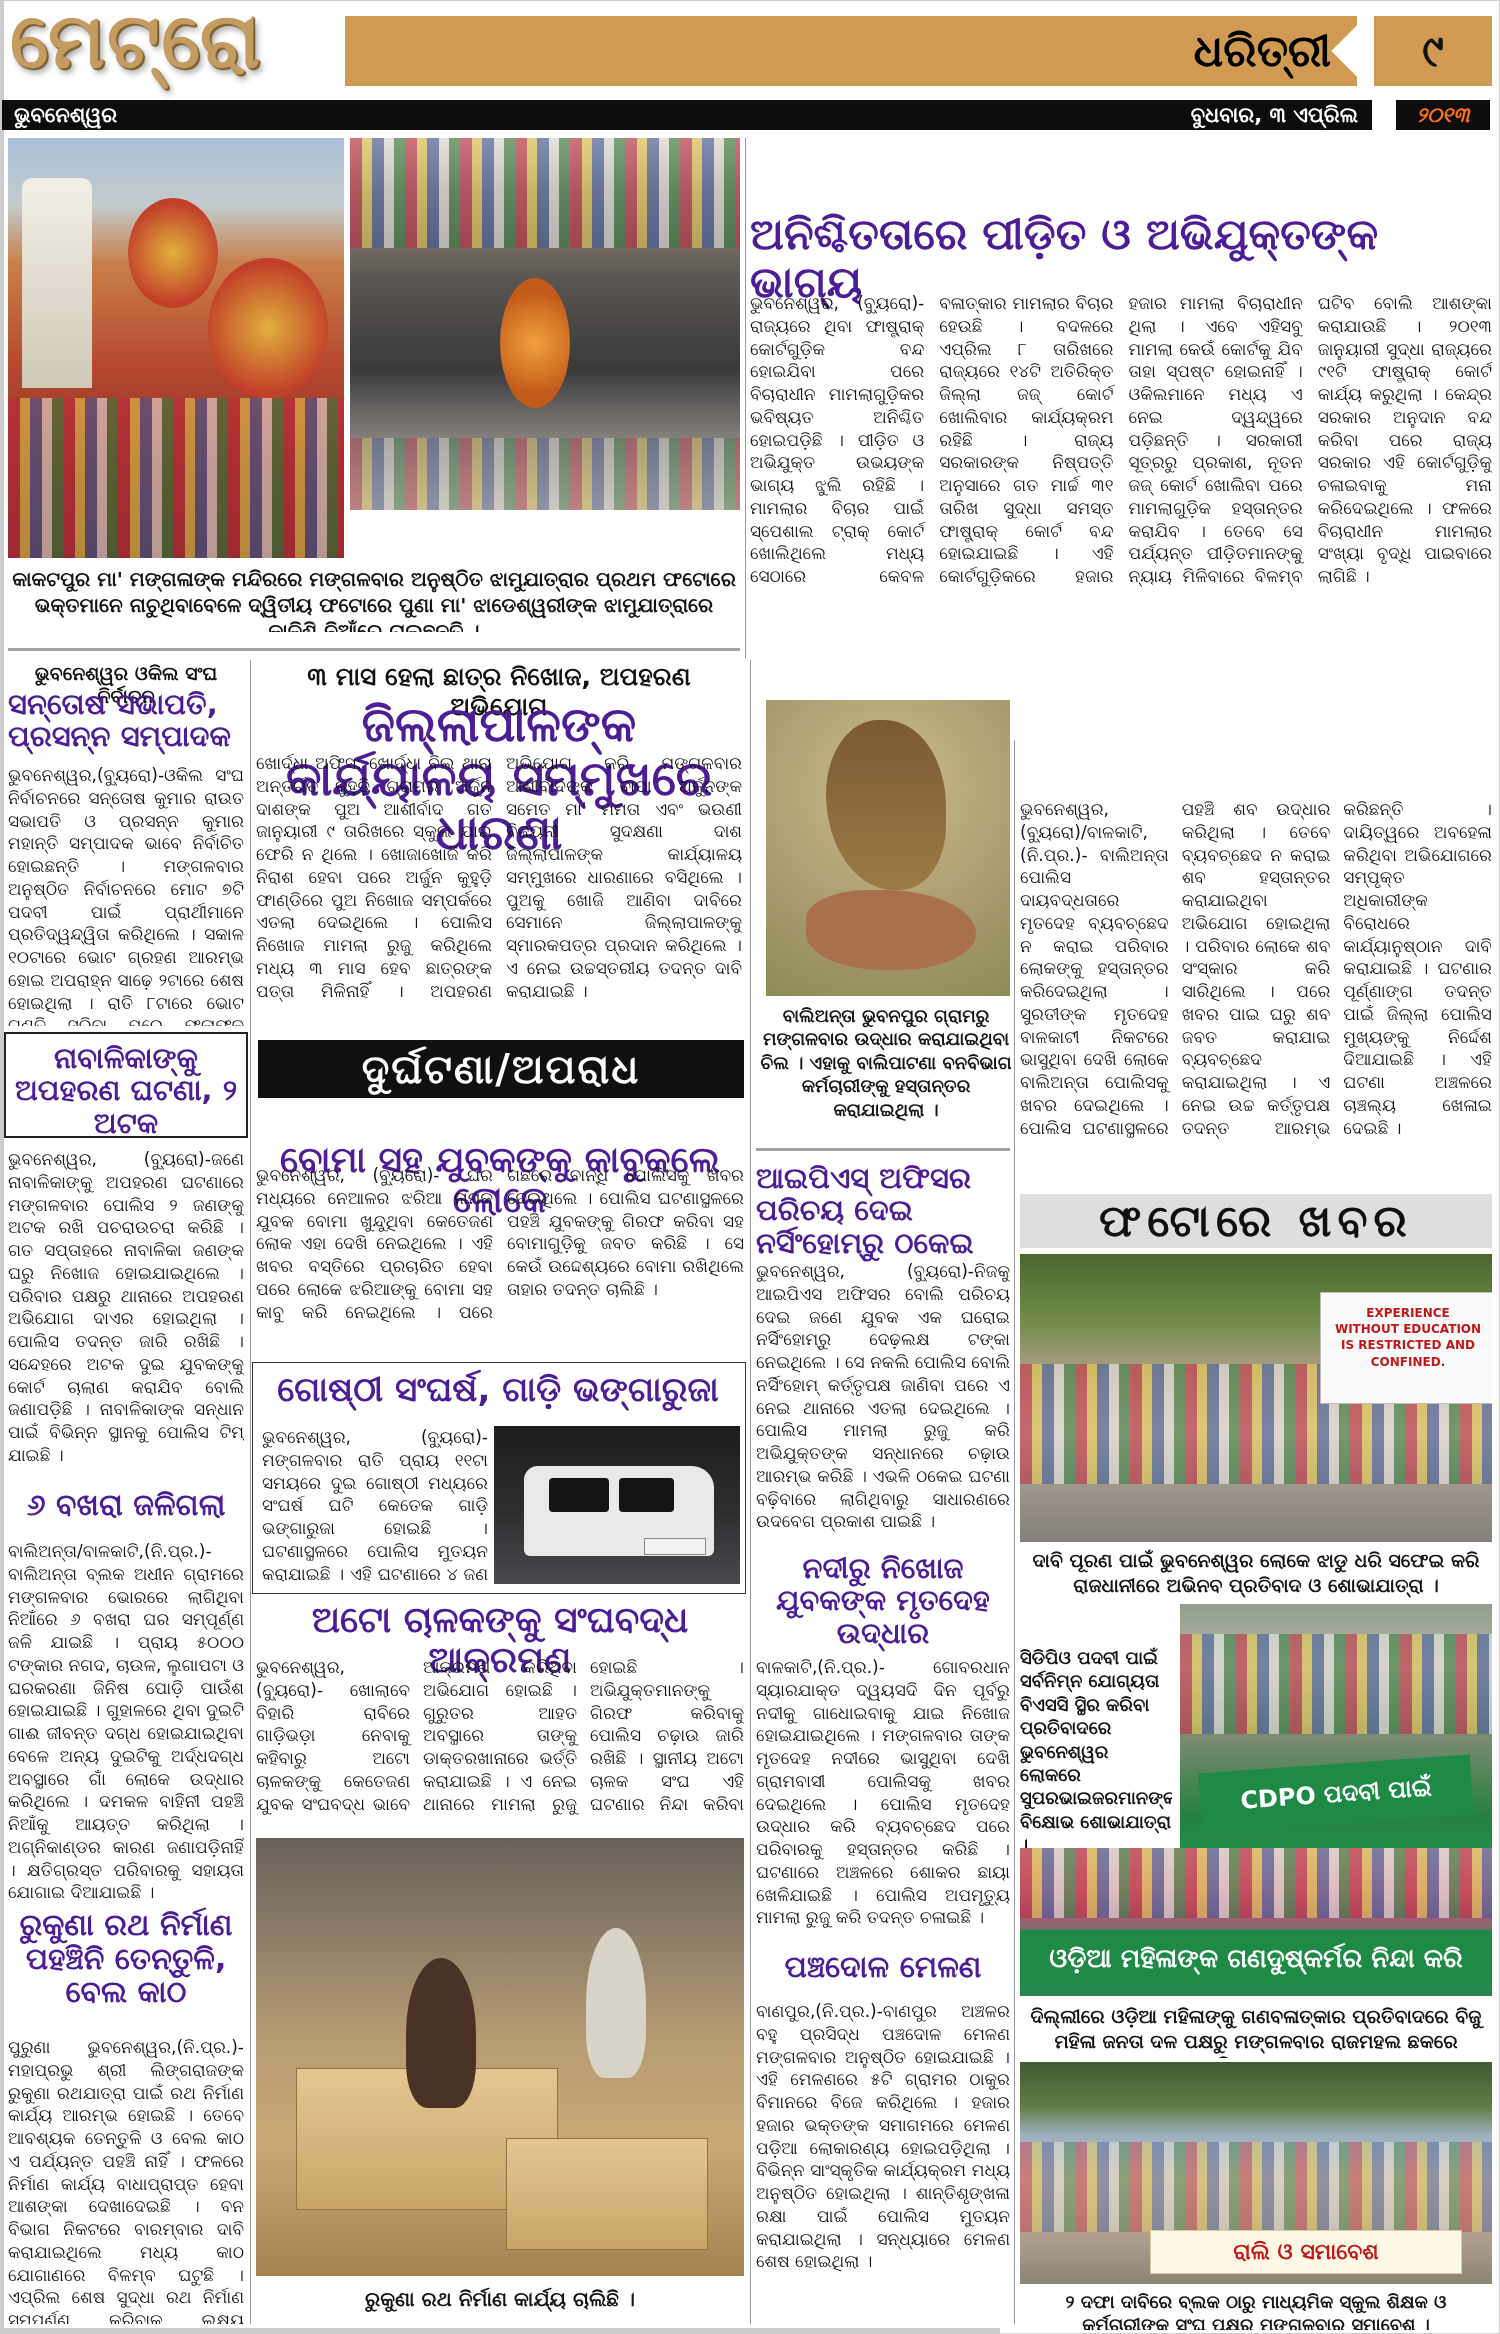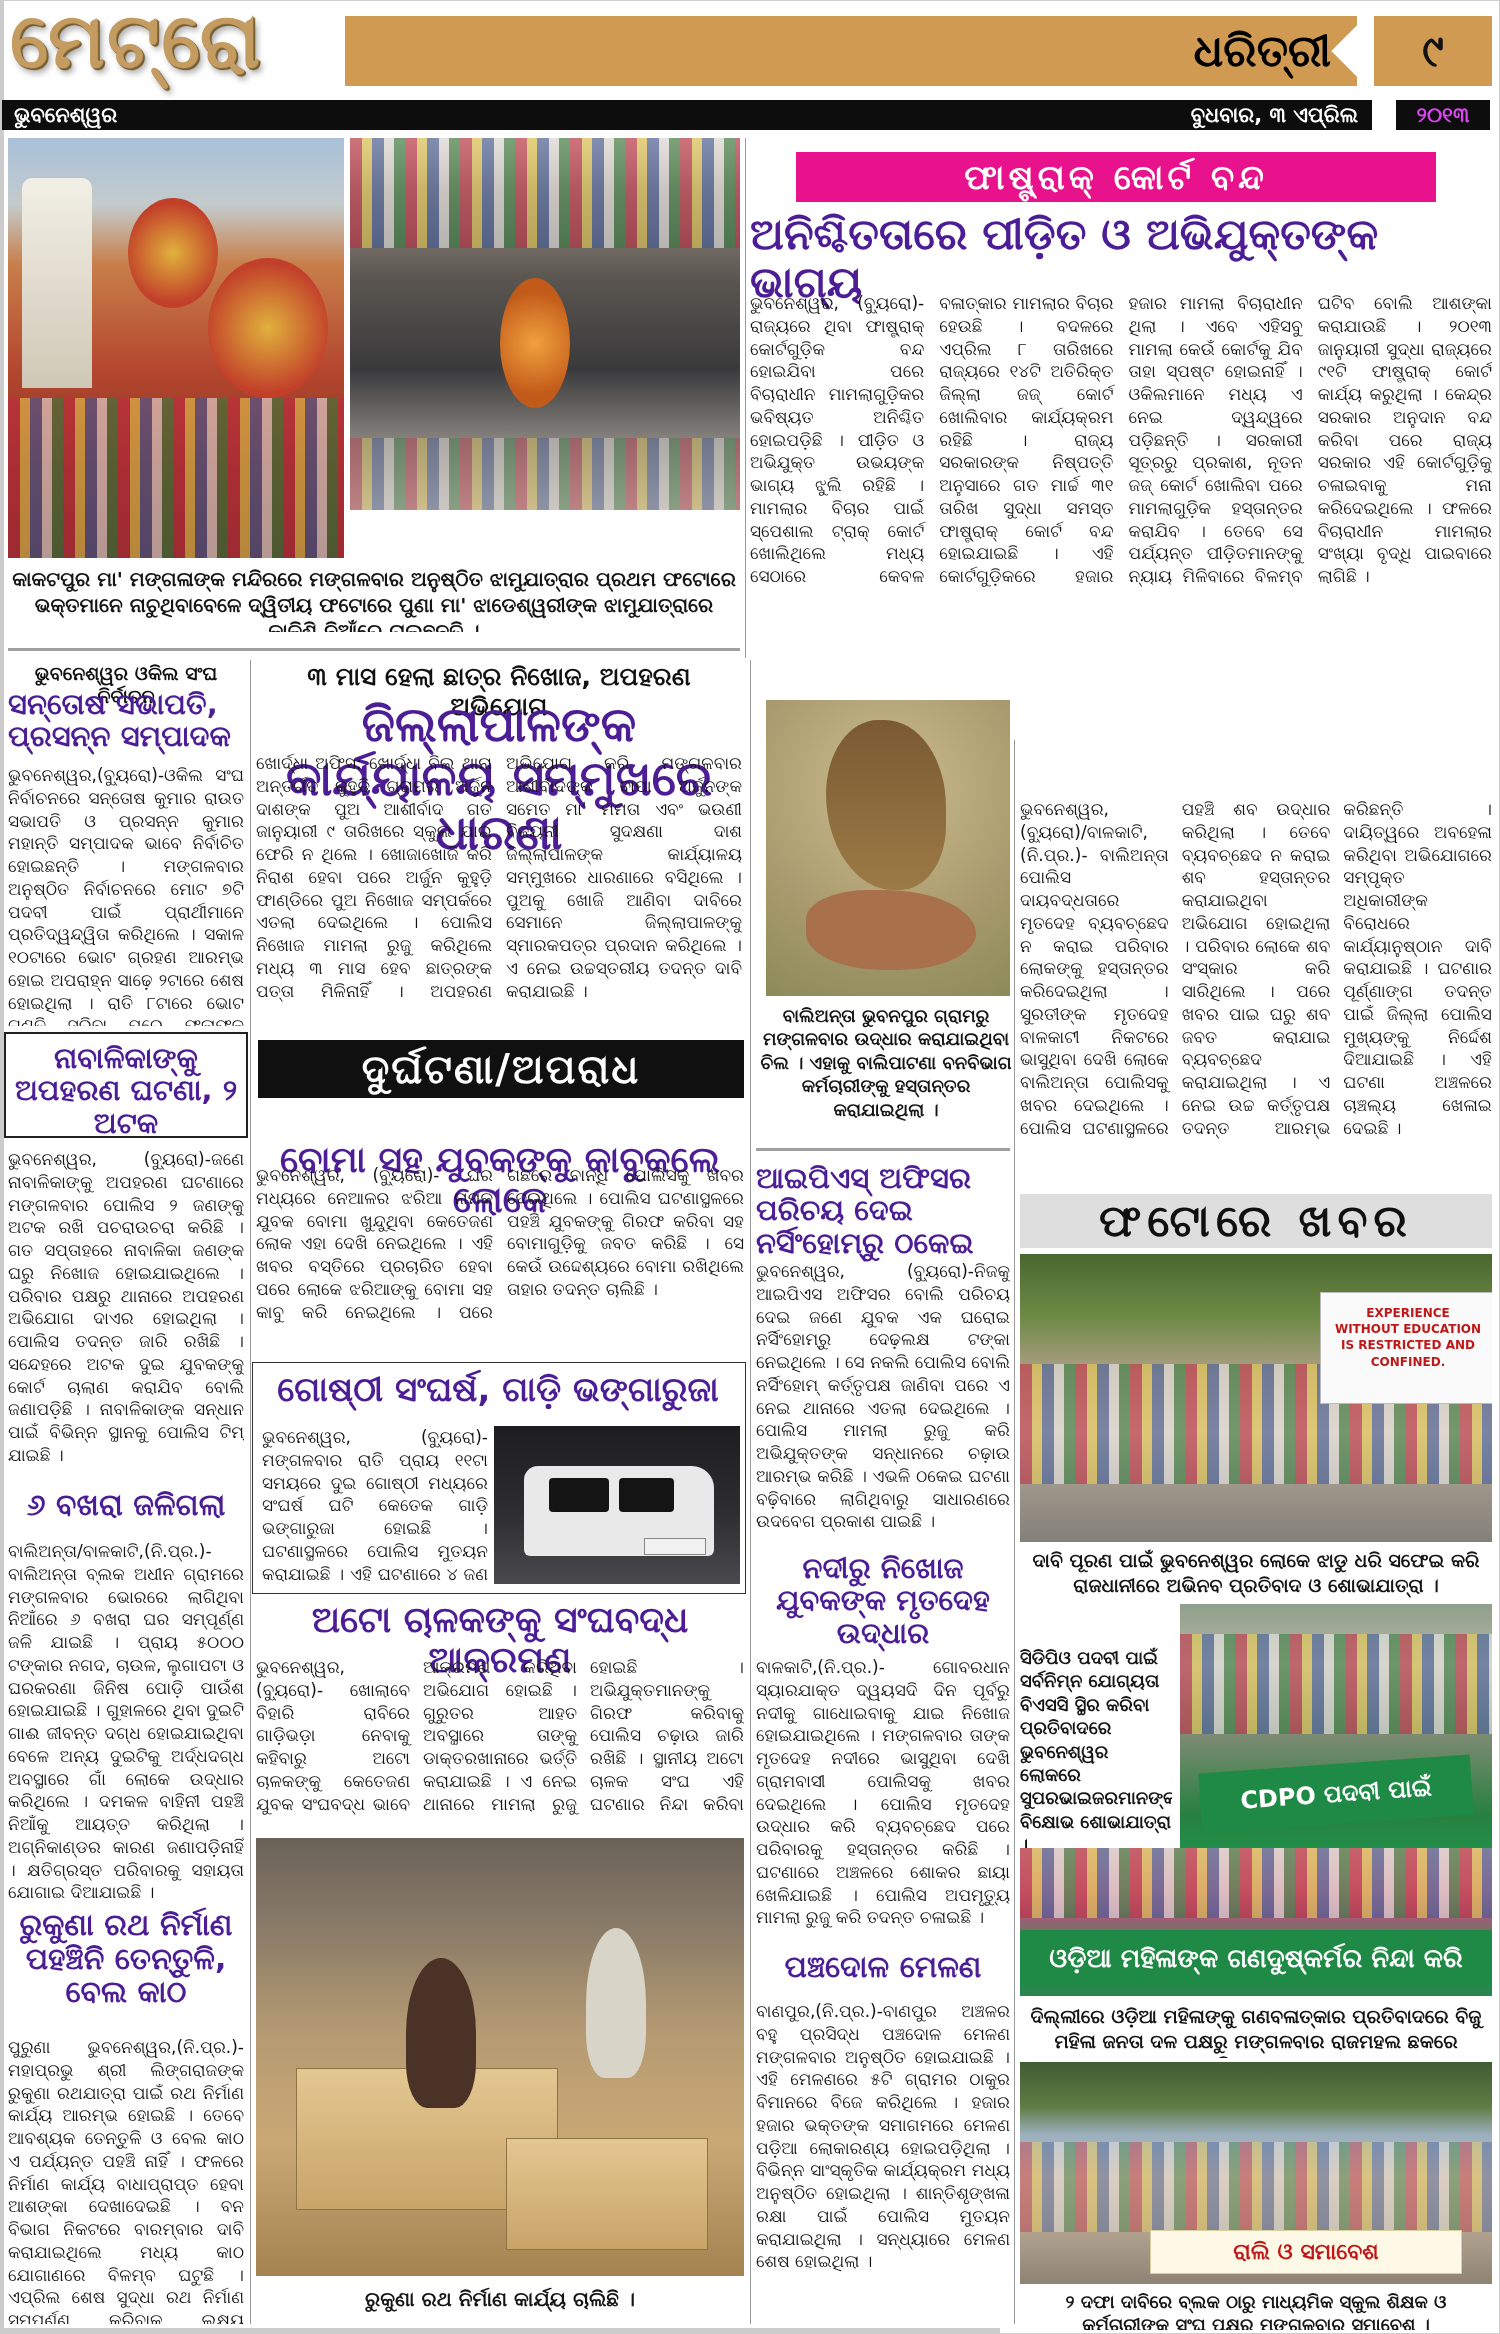--- a/index.html
+++ b/index.html
@@ -12,21 +12,21 @@
   .logo{font-size:76px;font-weight:bold;color:#c49b60;
         text-shadow:1px 1px 0 #8a6a38,2px 2px 1px #6e5428,4px 5px 6px rgba(0,0,0,.35);
         letter-spacing:2px;}
   .goldband{background:#d09a52;}
   .papername{font-size:44px;font-weight:bold;color:#000000;text-align:right;line-height:70px;padding-right:26px;}
   .pagenum{font-size:44px;font-weight:bold;color:#111;text-align:center;line-height:70px;}
   .notch{background:#ffffff;transform:rotate(45deg);}
   .blackbar{background:#0d0d0d;color:#fff;font-size:21px;line-height:30px;}
   .city{padding-left:12px;font-weight:bold;}
   .date{position:absolute;right:14px;top:0;font-weight:bold;}
-  .yearbox{background:#0d0d0d;color:#d946ef;font-size:21px;line-height:30px;text-align:center;font-weight:bold;}
+  .yearbox{background:#0d0d0d;color:#f97316;font-size:21px;line-height:30px;text-align:center;font-weight:bold;font-style:italic;}
   
   .kicker{font-weight:bold;color:#111;text-align:center;}
   .headline{font-weight:bold;color:#4c1d95;line-height:1.12;}
   .body-text{font-size:17px;line-height:1.34;text-align:justify;color:#141414;overflow:hidden;}
   .cols2{column-count:2;column-gap:14px;}
   .cols3{column-count:3;column-gap:13px;}
   .cols4{column-count:4;column-gap:15px;}
   .caption{font-weight:bold;color:#151515;text-align:center;line-height:1.3;overflow:hidden;}
   .vrule{width:1px;background:#9a9a9a;}
   .hrule{background:#a0a0a0;}
@@ -90,21 +90,20 @@
   </div>
   <div class="photo ph-fire" style="left:350px;top:138px;width:390px;height:372px;">
     <div class="speckle" style="top:0;height:110px;"></div>
     <div class="deity" style="left:150px;top:140px;width:70px;height:130px;background:radial-gradient(circle,#f0a13c 0%,#c25a1a 70%);"></div>
     <div class="speckle" style="top:300px;height:72px;opacity:.35;"></div>
   </div>
   <div class="abs caption" style="left:8px;top:566px;width:732px;height:66px;font-size:20px;">କାକଟପୁର ମା' ମଙ୍ଗଳାଙ୍କ ମନ୍ଦିରରେ ମଙ୍ଗଳବାର ଅନୁଷ୍ଠିତ ଝାମୁଯାତ୍ରାର ପ୍ରଥମ ଫଟୋରେ ଭକ୍ତମାନେ ନାଚୁଥିବାବେଳେ ଦ୍ୱିତୀୟ ଫଟୋରେ ପୁଣା ମା' ଝାଡେଶ୍ୱରୀଙ୍କ ଝାମୁଯାତ୍ରାରେ କାଳିଶି ନିଆଁରେ ଚାଲୁଛନ୍ତି ।</div>
   <div class="abs hrule" style="left:8px;top:648px;width:732px;height:3px;"></div>
 
   <div class="abs vrule" style="left:745px;top:138px;height:520px;"></div>
-  <div class="abs pinkband" style="left:796px;top:152px;width:640px;height:50px;">ଫାଷ୍ଟ୍ରାକ୍ କୋର୍ଟ ବନ୍ଦ</div>
   <div class="abs headline" style="left:750px;top:210px;width:744px;font-size:43px;">ଅନିଶ୍ଚିତତାରେ ପୀଡ଼ିତ ଓ ଅଭିଯୁକ୍ତଙ୍କ ଭାଗ୍ୟ</div>
   <div class="abs body-text cols4" style="left:750px;top:292px;width:742px;height:364px;">ଭୁବନେଶ୍ୱର, (ବ୍ୟୁରୋ)- ରାଜ୍ୟରେ ଥିବା ଫାଷ୍ଟ୍ରାକ୍ କୋର୍ଟଗୁଡ଼ିକ ବନ୍ଦ ହୋଇଯିବା ପରେ ବିଚାରାଧୀନ ମାମଲାଗୁଡ଼ିକର ଭବିଷ୍ୟତ ଅନିଶ୍ଚିତ ହୋଇପଡ଼ିଛି । ପୀଡ଼ିତ ଓ ଅଭିଯୁକ୍ତ ଉଭୟଙ୍କ ଭାଗ୍ୟ ଝୁଲି ରହିଛି । ମାମଲାର ବିଚାର ପାଇଁ ସ୍ପେଶାଲ ଟ୍ରାକ୍ କୋର୍ଟ ଖୋଲିଥିଲେ ମଧ୍ୟ ସେଠାରେ କେବଳ ବଳାତ୍କାର ମାମଲାର ବିଚାର ହେଉଛି । ବଦଳରେ ଏପ୍ରିଲ ୮ ତାରିଖରେ ରାଜ୍ୟରେ ୧୪ଟି ଅତିରିକ୍ତ ଜିଲ୍ଲା ଜଜ୍ କୋର୍ଟ ଖୋଲିବାର କାର୍ଯ୍ୟକ୍ରମ ରହିଛି । ରାଜ୍ୟ ସରକାରଙ୍କ ନିଷ୍ପତ୍ତି ଅନୁସାରେ ଗତ ମାର୍ଚ୍ଚ ୩୧ ତାରିଖ ସୁଦ୍ଧା ସମସ୍ତ ଫାଷ୍ଟ୍ରାକ୍ କୋର୍ଟ ବନ୍ଦ ହୋଇଯାଇଛି । ଏହି କୋର୍ଟଗୁଡ଼ିକରେ ହଜାର ହଜାର ମାମଲା ବିଚାରାଧୀନ ଥିଲା । ଏବେ ଏହିସବୁ ମାମଲା କେଉଁ କୋର୍ଟକୁ ଯିବ ତାହା ସ୍ପଷ୍ଟ ହୋଇନାହିଁ । ଓକିଲମାନେ ମଧ୍ୟ ଏ ନେଇ ଦ୍ୱନ୍ଦ୍ୱରେ ପଡ଼ିଛନ୍ତି । ସରକାରୀ ସୂତ୍ରରୁ ପ୍ରକାଶ, ନୂତନ ଜଜ୍ କୋର୍ଟ ଖୋଲିବା ପରେ ମାମଲାଗୁଡ଼ିକ ହସ୍ତାନ୍ତର କରାଯିବ । ତେବେ ସେ ପର୍ଯ୍ୟନ୍ତ ପୀଡ଼ିତମାନଙ୍କୁ ନ୍ୟାୟ ମିଳିବାରେ ବିଳମ୍ବ ଘଟିବ ବୋଲି ଆଶଙ୍କା କରାଯାଉଛି । ୨୦୧୩ ଜାନୁୟାରୀ ସୁଦ୍ଧା ରାଜ୍ୟରେ ୯୧ଟି ଫାଷ୍ଟ୍ରାକ୍ କୋର୍ଟ କାର୍ଯ୍ୟ କରୁଥିଲା । କେନ୍ଦ୍ର ସରକାର ଅନୁଦାନ ବନ୍ଦ କରିବା ପରେ ରାଜ୍ୟ ସରକାର ଏହି କୋର୍ଟଗୁଡ଼ିକୁ ଚଳାଇବାକୁ ମନା କରିଦେଇଥିଲେ । ଫଳରେ ବିଚାରାଧୀନ ମାମଲାର ସଂଖ୍ୟା ବୃଦ୍ଧି ପାଇବାରେ ଲାଗିଛି ।</div>
 
   <div class="abs kicker" style="left:8px;top:662px;width:236px;font-size:19px;">ଭୁବନେଶ୍ୱର ଓକିଲ ସଂଘ ନିର୍ବାଚନ</div>
   <div class="abs headline" style="left:8px;top:688px;width:236px;font-size:29px;">ସନ୍ତୋଷ ସଭାପତି, ପ୍ରସନ୍ନ ସମ୍ପାଦକ</div>
   <div class="abs body-text" style="left:8px;top:764px;width:236px;height:262px;">ଭୁବନେଶ୍ୱର,(ବ୍ୟୁରୋ)-ଓକିଲ ସଂଘ ନିର୍ବାଚନରେ ସନ୍ତୋଷ କୁମାର ରାଉତ ସଭାପତି ଓ ପ୍ରସନ୍ନ କୁମାର ମହାନ୍ତି ସମ୍ପାଦକ ଭାବେ ନିର୍ବାଚିତ ହୋଇଛନ୍ତି । ମଙ୍ଗଳବାର ଅନୁଷ୍ଠିତ ନିର୍ବାଚନରେ ମୋଟ ୭ଟି ପଦବୀ ପାଇଁ ପ୍ରାର୍ଥୀମାନେ ପ୍ରତିଦ୍ୱନ୍ଦ୍ୱିତା କରିଥିଲେ । ସକାଳ ୧୦ଟାରେ ଭୋଟ ଗ୍ରହଣ ଆରମ୍ଭ ହୋଇ ଅପରାହ୍ନ ସାଢ଼େ ୨ଟାରେ ଶେଷ ହୋଇଥିଲା । ରାତି ୮ଟାରେ ଭୋଟ ଗଣତି ସରିବା ପରେ ଫଳାଫଳ ପ୍ରକାଶ ପାଇଥିଲା । ଉପସଭାପତି ପଦବୀରେ ସଂଗ୍ରାମ ଦାସ ଓ ସହସମ୍ପାଦକ ପଦବୀରେ ସୁଶାନ୍ତ ନାୟକ ବିଜୟୀ ହୋଇଛନ୍ତି ।</div>
 
   <div class="abs vrule" style="left:250px;top:660px;height:1664px;"></div>
   <div class="abs vrule" style="left:750px;top:660px;height:1664px;"></div>
   <div class="abs kicker" style="left:256px;top:662px;width:486px;font-size:25px;">୩ ମାସ ହେଲା ଛାତ୍ର ନିଖୋଜ, ଅପହରଣ ଅଭିଯୋଗ</div>

